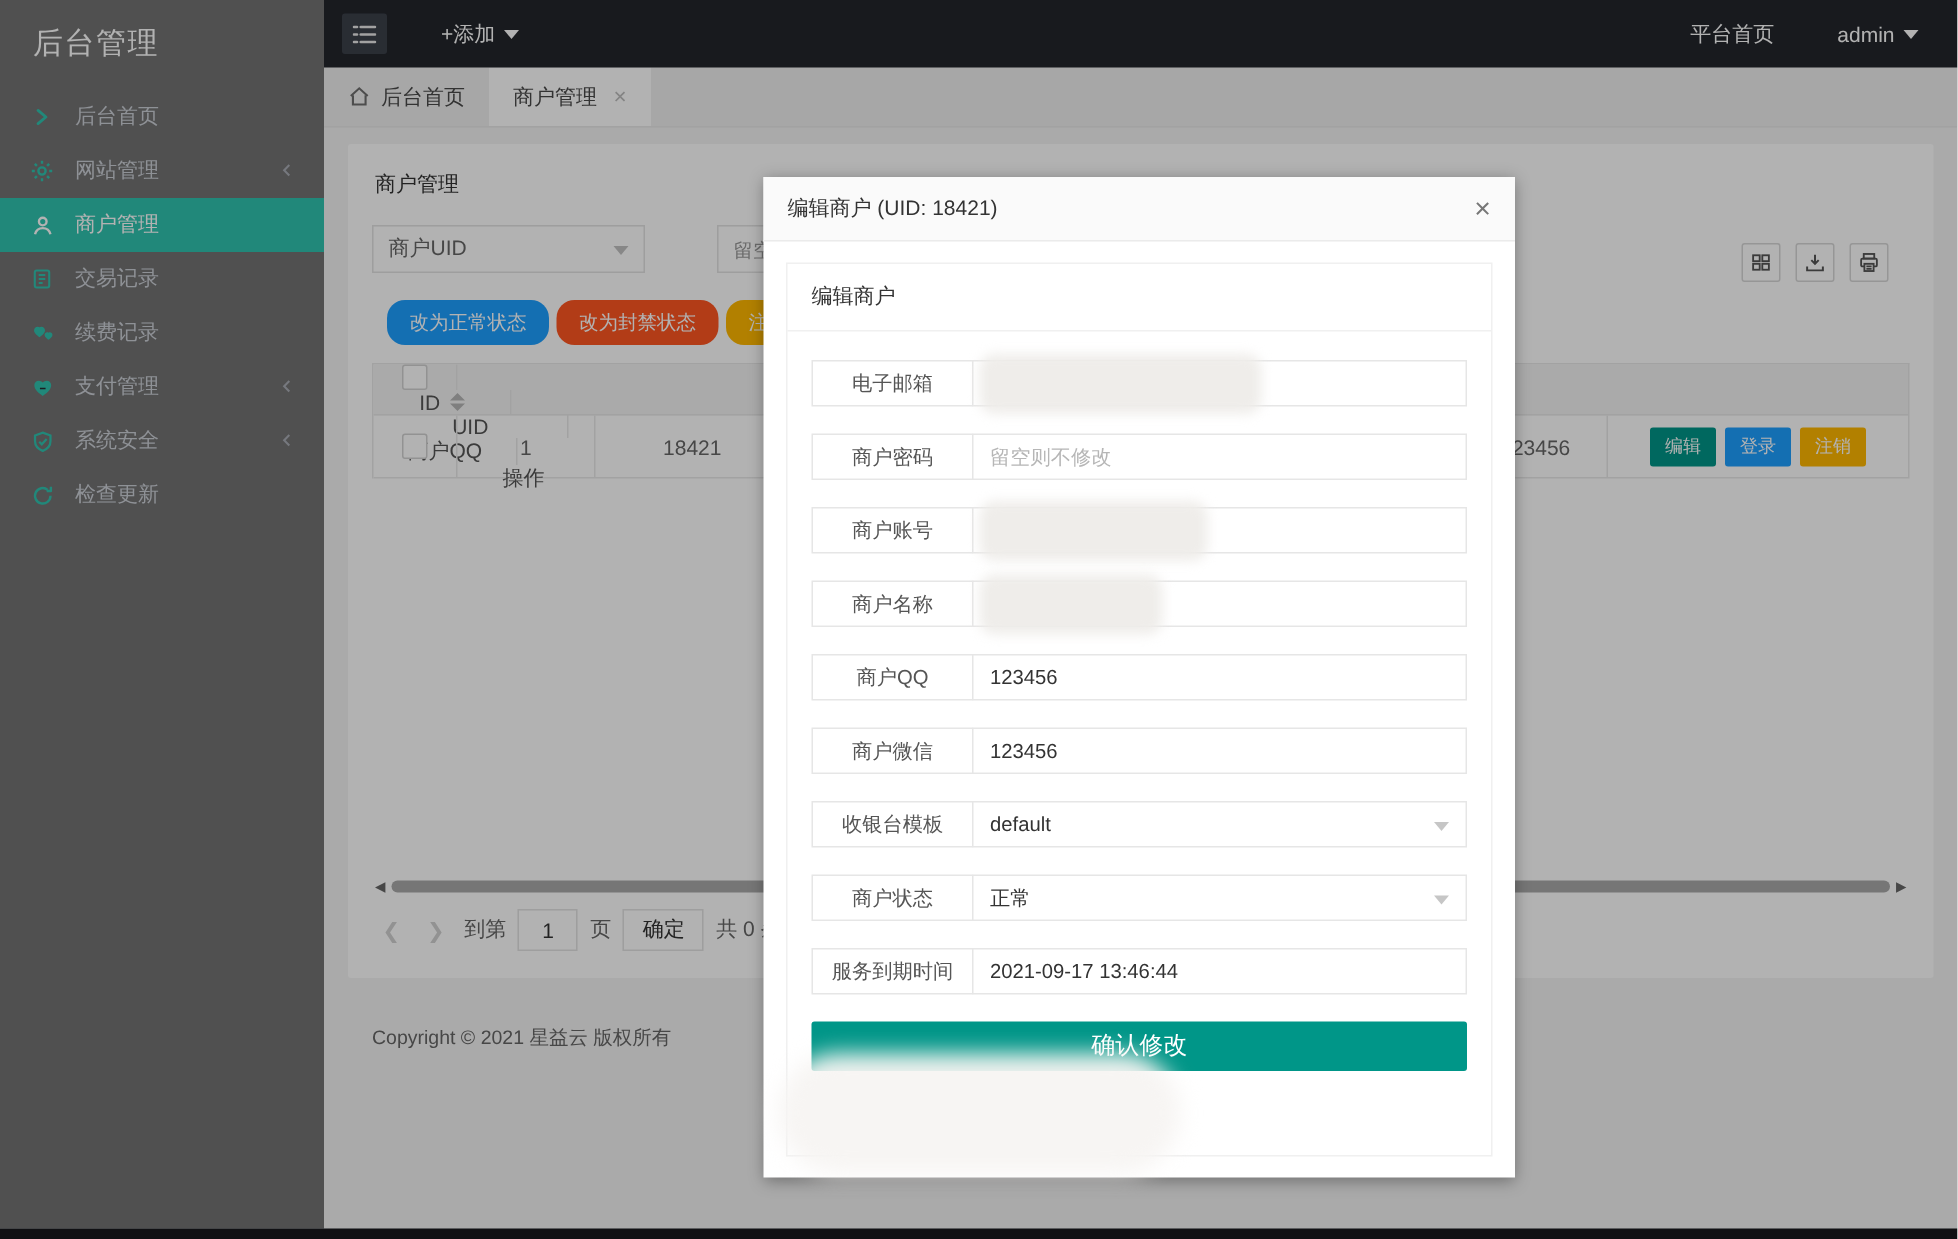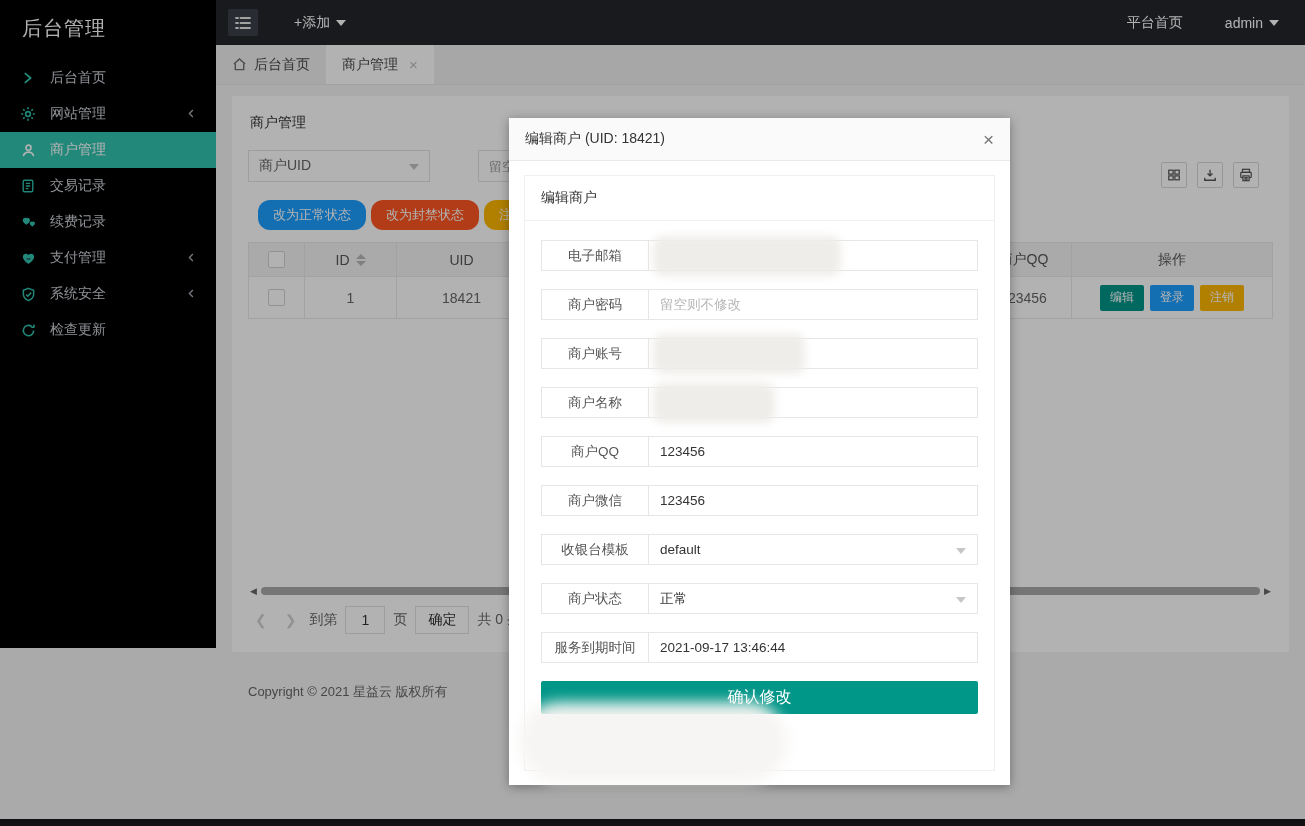--- a/index.html
+++ b/index.html
@@ -1,21 +1,21 @@
 <!DOCTYPE html>
 <html><head>
 <meta charset="utf-8">
 <style>
   * { margin:0; padding:0; box-sizing:border-box; }
   html,body { width:1305px; height:826px; overflow:hidden; }
   body { font-family:"Liberation Sans","DejaVu Sans",sans-serif; font-size:14px; color:#333; background:#f4f4f4; }
   .app { position:relative; width:1305px; height:826px; overflow:hidden; background:#f4f4f4; }
 
   
-  .sidebar { position:absolute; left:0; top:0; width:216px; height:648px; background:#000000; z-index:5; }
+  .sidebar { position:absolute; left:0; top:0; width:216px; height:819px; background:#737373; z-index:5; }
   .logo { color:#fff; font-size:20px; padding:15px 22px 18px; letter-spacing:1px; }
   .nav-item { position:relative; display:flex; align-items:center; height:36px; padding:0 18px 0 20px; color:#ccd0d7; cursor:pointer; }
   .nav-item .nicon { width:16px; height:16px; margin-right:14px; color:#30C3AF; flex:0 0 16px; display:flex; align-items:center; justify-content:center; }
   .nav-item.active { background:#30C3AF; color:#fff; }
   .nav-item.active .nicon { color:#fff; }
   .nav-item .collapse { margin-left:auto; color:#a9adb5; width:12px; height:12px; }
 
   
   .topbar { position:absolute; left:216px; top:0; right:0; height:45px; background:#23262c; display:flex; align-items:center; z-index:5; }
   .burger { width:30px; height:27px; background:#3c414a; border-radius:2px; margin-left:12px; display:flex; align-items:center; justify-content:center; color:#e8e8e8; cursor:pointer; }
@@ -43,21 +43,21 @@
   .filter-input::placeholder { color:#9a9a9a; }
   .btn-row { display:flex; gap:5px; margin-top:18px; margin-left:10px; }
   .btn { border:none; color:#fff; height:30px; padding:0 15px; font-size:13px; border-radius:12px; cursor:pointer; font-family:inherit; }
   .btn-blue { background:#1E9FFF; } .btn-red { background:#FF5722; } .btn-yellow { background:#FFB800; } .btn-green { background:#009688; }
 
   .tools { position:absolute; right:30px; top:66px; display:flex; gap:10px; }
   .tool-btn { width:26px; height:26px; border:1px solid #d7d7d7; background:#fff; display:flex; align-items:center; justify-content:center; color:#555; cursor:pointer; border-radius:2px; }
 
   .table { margin-top:12px; border:1px solid #e9e9e9; border-bottom:none; }
   .trow { display:flex; border-bottom:1px solid #e9e9e9; }
-  .trow.head { background:#f4f4f4; height:34px; color:#555; }
+  .trow.head { background:#f4f4f4; height:34px; color:#555;flex-direction:column; }
   .trow.body-row { height:42px; color:#666; }
   .tcell { display:flex; align-items:center; justify-content:center; border-right:1px solid #e9e9e9; font-size:14px; }
   .tcell:last-child { border-right:none; }
   .c-check { width:56px; } .c-id { width:92px; } .c-uid { width:130px; } .c-fill { flex:1; } .c-qq { width:96px; } .c-op { width:200px; }
   .checkbox { width:17px; height:17px; border:1px solid #d2d2d2; background:#fff; border-radius:2px; cursor:pointer; }
   .sort { display:inline-flex; flex-direction:column; margin-left:6px; gap:2px; }
   .sort i { width:0; height:0; border-left:5px solid transparent; border-right:5px solid transparent; }
   .sort .up { border-bottom:5px solid #b7b7b7; } .sort .dn { border-top:5px solid #b7b7b7; }
   .mini-btn { border:none; color:#fff; height:26px; padding:0 10px; font-size:12px; border-radius:2px; margin:0 3px; cursor:pointer; font-family:inherit; }
 

